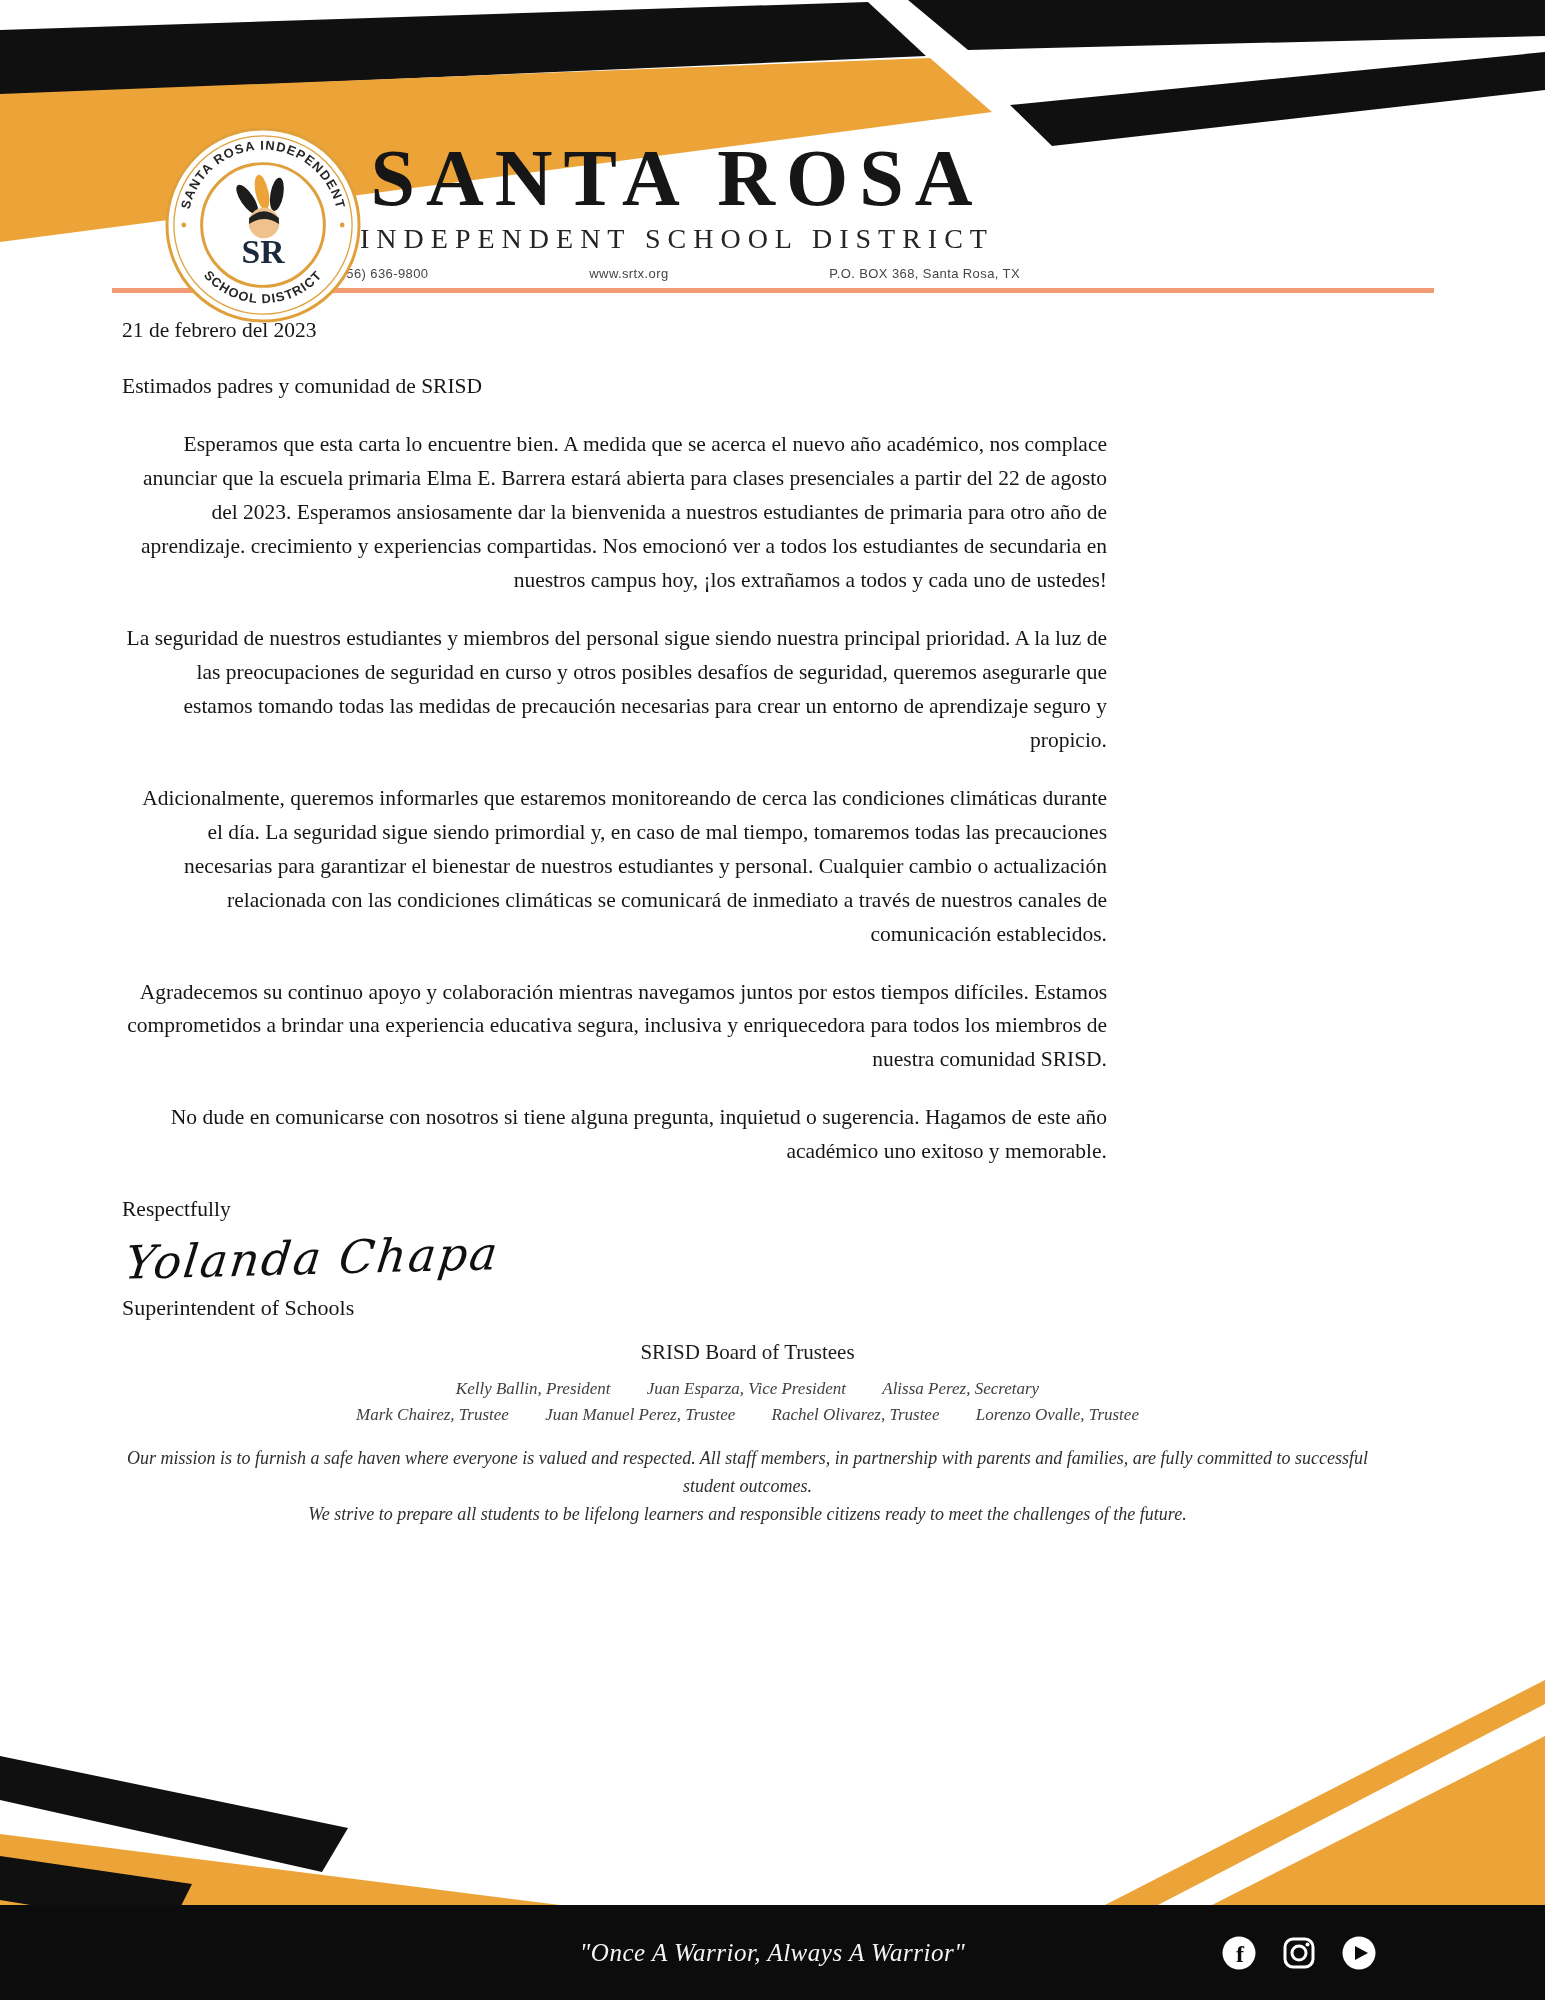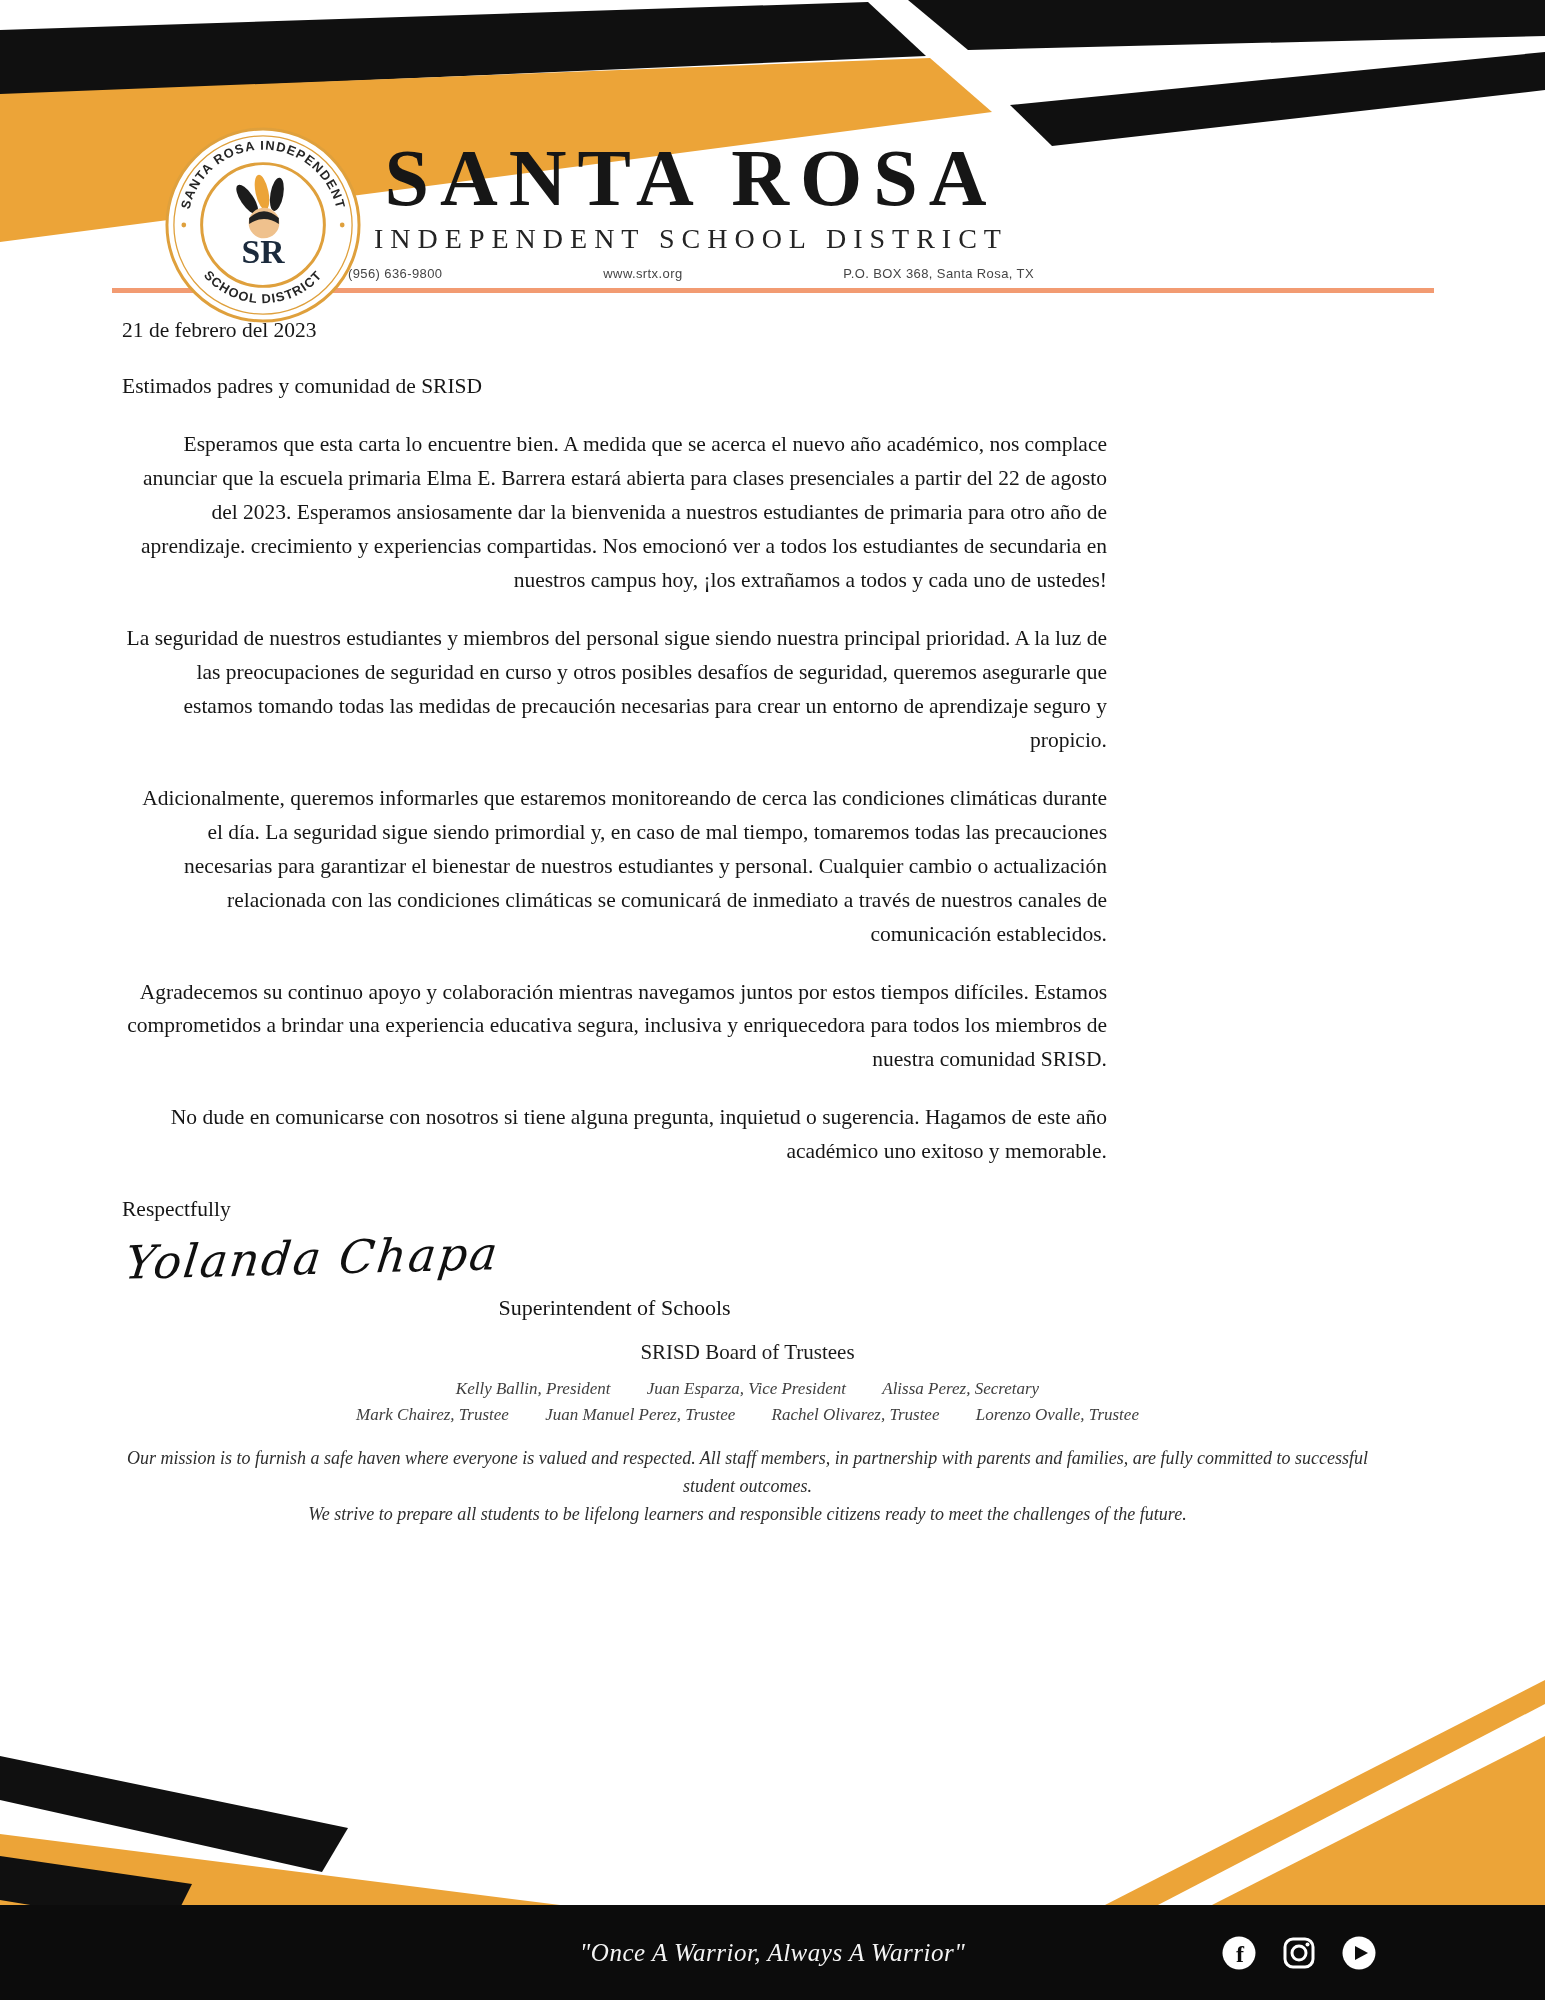--- a/index.html
+++ b/index.html
@@ -6,40 +6,40 @@
   html,body { background:#ffffff; }
   body { width:1545px; height:2000px; font-family:"Liberation Serif", serif; }
   .page { position:relative; width:1545px; height:2000px; background:#fff; overflow:hidden; }
 
   svg.deco { position:absolute; left:0; display:block; pointer-events:none; }
   svg.deco.top { top:0; width:1545px; height:300px; z-index:1; }
   svg.deco.bottom { bottom:0; width:1545px; height:340px; z-index:1; }
 
   
   .logo { position:absolute; left:164px; top:126px; width:198px; height:198px; z-index:4; }
-  .masthead { position:absolute; left:348px; top:140px; width:686px; text-align:center; z-index:3; }
+  .masthead { position:absolute; left:334px; top:140px; width:686px; text-align:center; z-index:3; }
   .org-name { font-family:"Liberation Serif", serif; font-weight:700; font-size:80px; line-height:0.95;
               letter-spacing:11px; color:#161616; white-space:nowrap; }
   .org-sub  { margin-top:7px; font-family:"Liberation Serif", serif; font-size:28px; letter-spacing:7px;
               color:#242424; white-space:nowrap; }
   .contact-row { margin-top:11px; display:flex; justify-content:space-between; align-items:baseline;
                  font-family:"Liberation Sans", sans-serif; font-size:13px; color:#454545; letter-spacing:0.4px; }
   .separator { position:absolute; left:112px; top:288px; width:1322px; height:5px; background:#F29B72; z-index:2; }
 
   
   .content { position:absolute; left:0; top:314px; width:1495px; z-index:2; color:#161616; }
   .letter-body { margin-left:122px; width:985px; font-size:21.5px; }
   .letter-body .line, .letter-body p { line-height:1.58; }
   .date { margin-bottom:22px; }
   .salutation { margin-bottom:24px; }
   .letter-body p { margin-bottom:24px; text-align:right; }
   .closing { margin-bottom:2px; }
   .signature { display:inline-block; font-family:"DejaVu Serif", serif; font-style:italic; font-size:46px;
                letter-spacing:2px; color:#101010; transform:skewX(-8deg) rotate(-1.5deg); margin:2px 0 6px 4px; }
-  .signer-title { font-size:22px;text-align:center; }
+  .signer-title { font-size:22px; }
 
   
   .board { margin-top:14px; text-align:center; }
   .board-title { font-size:21px; color:#1c1c1c; margin-bottom:11px; }
   .trustees { font-size:17px; font-style:italic; color:#404040; line-height:1.55; }
   .trustees span { margin:0 16px; white-space:nowrap; }
   .mission { margin-top:16px; text-align:center; font-style:italic; font-size:18px; color:#2e2e2e; line-height:1.55; padding:0 110px; }
 
   
   .footer-bar { position:absolute; left:0; bottom:0; width:1545px; height:95px; background:#0C0C0C; z-index:3;

